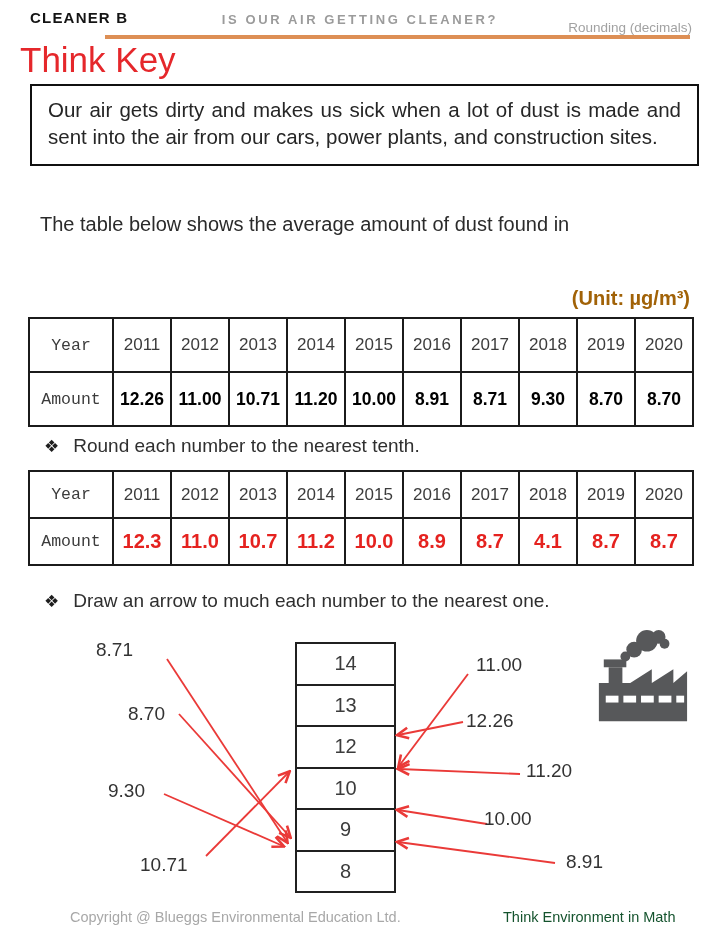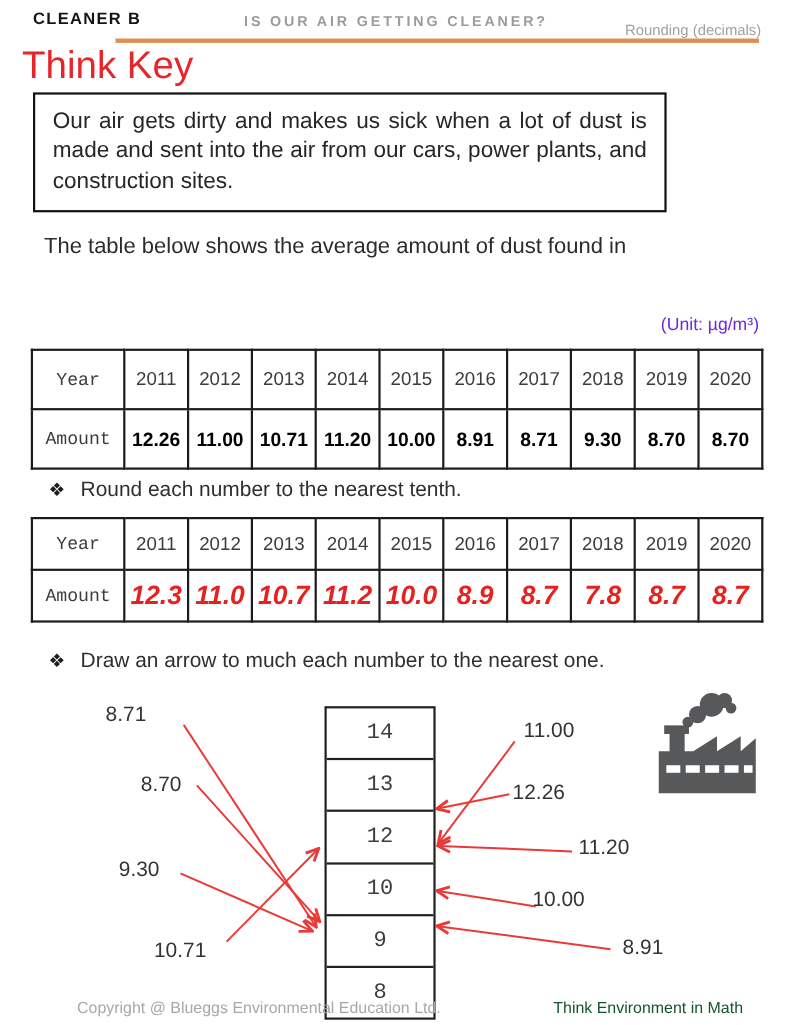--- a/index.html
+++ b/index.html
@@ -12,44 +12,44 @@
 
   
   .problem-label { left:30px; top:9px; font-size:15px; font-weight:bold; letter-spacing:1.2px; color:#141414; }
   .sheet-title { left:0; right:0; top:12px; text-align:center; font-size:13px; font-weight:bold; letter-spacing:2.6px; color:#9b9b9b; }
   .topic-label { right:28px; top:9px; font-size:13.5px; color:#a2a2a2;margin-top:11px; }
   .accent-rule { left:105px; width:585px; top:35px; height:4px; background:#dd8f55; }
 
   .answer-key { left:20px; top:40px; font-size:35px; color:#e5272b; }
 
   .intro-box {
-    left:30px; width:576px; top:84px; box-sizing:border-box;
+    left:30px; width:669px; top:84px; box-sizing:border-box;
     border:2px solid #101010; padding:10px 16px 13px 16px;
     font-size:20.5px; line-height:1.33; color:#262626; text-align:justify;
   }
 
   .description { left:40px; top:210px; width:610px; font-size:20px; line-height:29px; color:#2b2b2b; }
-  .unit-label { right:30px; top:287px; font-size:16px; color:#6d28d9; }
+  .unit-label { right:30px; top:287px; font-size:20px; color:#a16207;font-weight:bold; }
 
   table.dust-table { border-collapse:collapse; table-layout:fixed; }
   table.dust-table td { border:2px solid #1b1b1b; text-align:center; vertical-align:middle; padding:0; }
   td.rowhead { font-size:16.5px; color:#3c3c3c;font-family:Liberation Mono, monospace; }
   td.year { font-size:17px; color:#3c3c3c; }
   td.amount { font-size:17.5px; font-weight:bold; color:#000000; }
-  td.amount-red { font-size:24px; font-weight:bold; color:#e5221f;font-style:italic; }
+  td.amount-red { font-size:20px; font-weight:bold; color:#e5221f; }
 
   .bullet-line { display:flex; align-items:baseline; gap:14px; color:#2f2f2f; }
   .bullet-glyph { font-size:17px; color:#1d1d1d; font-family:"DejaVu Sans", sans-serif; }
   .bullet-text { font-size:19px; }
 
   
   .diagram { left:0; top:625px; width:720px; height:280px; }
   .stack {
-    position:absolute; left:295px; top:17px; width:101px; height:285px;
-    box-sizing:border-box; border:2px solid #202020; display:flex; flex-direction:column;font-family:Liberation Mono, monospace;
+    position:absolute; left:295px; top:17px; width:101px; height:251px;
+    box-sizing:border-box; border:2px solid #202020; display:flex; flex-direction:column;
   }
   .stack-cell {
     flex:1; display:flex; align-items:center; justify-content:center;
     border-bottom:2px solid #202020; font-size:20px; color:#3c3c3c;
   }
   .stack-cell:last-child { border-bottom:none; }
   .num-label { position:absolute; font-size:19px; color:#333333; white-space:nowrap; }
   .arrows-svg { position:absolute; left:0; top:0; pointer-events:none; }
   .factory { position:absolute; left:593px; top:2px; }
 
@@ -155,21 +155,21 @@
   </tr>
   <tr style="height:47px">
     <td class="rowhead">Amount</td>
     <td class="amount-red">12.3</td>
     <td class="amount-red">11.0</td>
     <td class="amount-red">10.7</td>
     <td class="amount-red">11.2</td>
     <td class="amount-red">10.0</td>
     <td class="amount-red">8.9</td>
     <td class="amount-red">8.7</td>
-    <td class="amount-red">7.8</td>
+    <td class="amount-red">4.1</td>
     <td class="amount-red">8.7</td>
     <td class="amount-red">8.7</td>
   </tr>
 </tbody>
   </table>
 
 <div class="abs bullet-line" style="left:44px; top:590px;">
   <span class="bullet-glyph">❖</span>
   <span class="bullet-text">Draw an arrow to much each number to the nearest one.</span>
 </div>

